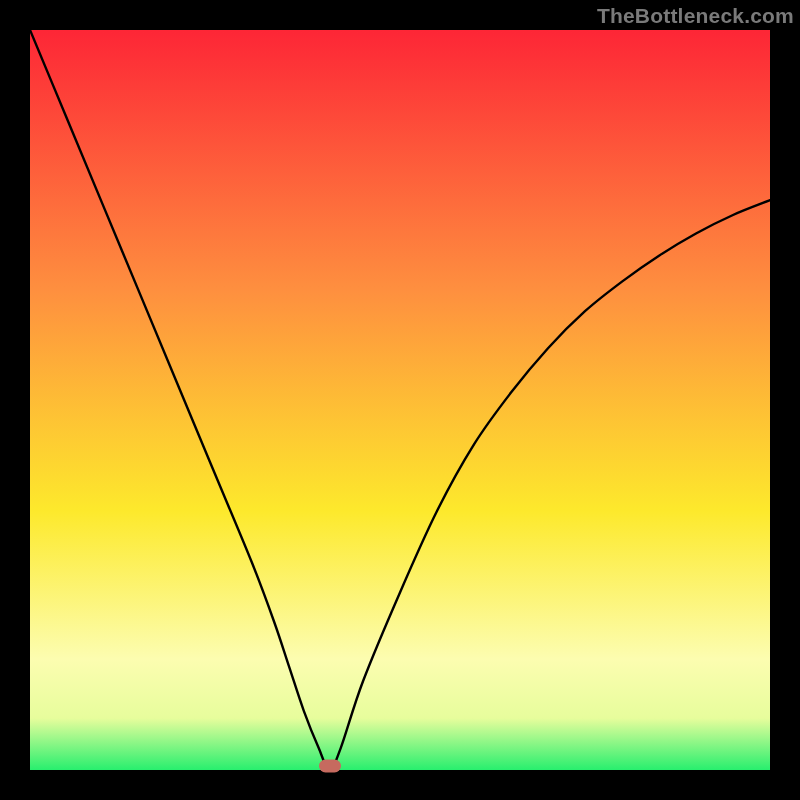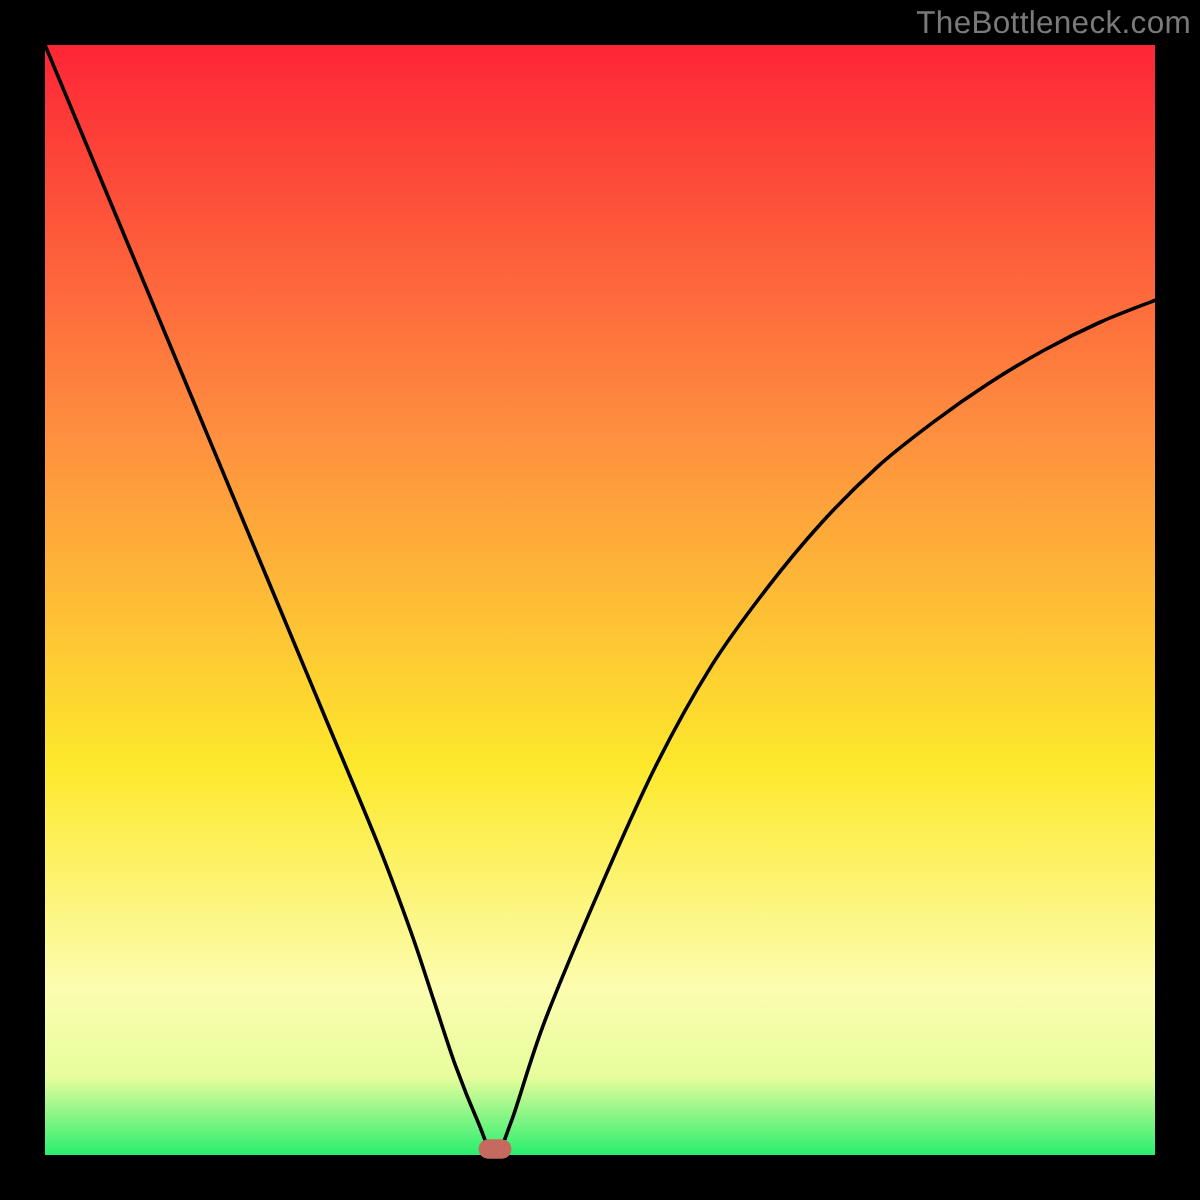--- a/index.html
+++ b/index.html
@@ -25,21 +25,21 @@
     top: 0;
     width: 740px;
     height: 740px;
   }
   .watermark {
     position: absolute;
     top: 4px;
     right: 6px;
     color: #7a7a7a;
     font-size: 21px;
-    font-weight: 400;
+    font-weight: 700;
     letter-spacing: 0.2px;
   }
   .marker {
     position: absolute;
     width: 22px;
     height: 13px;
     background: #c66a5f;
     border-radius: 7px;
     transform: translate(-50%, -50%);
   }

